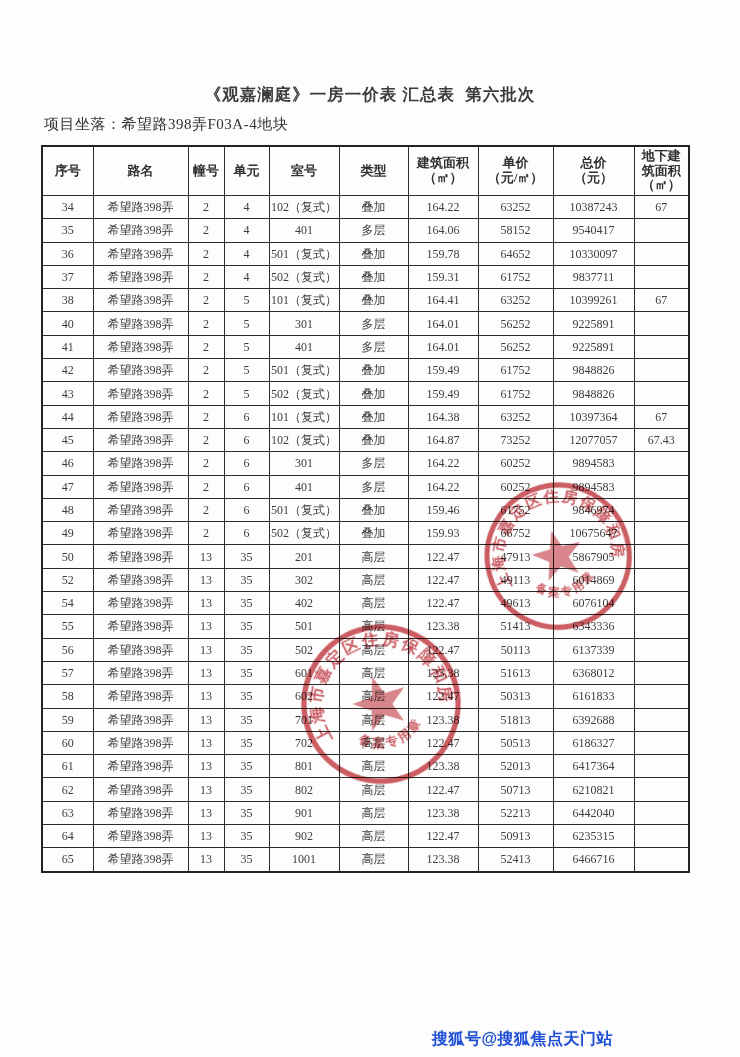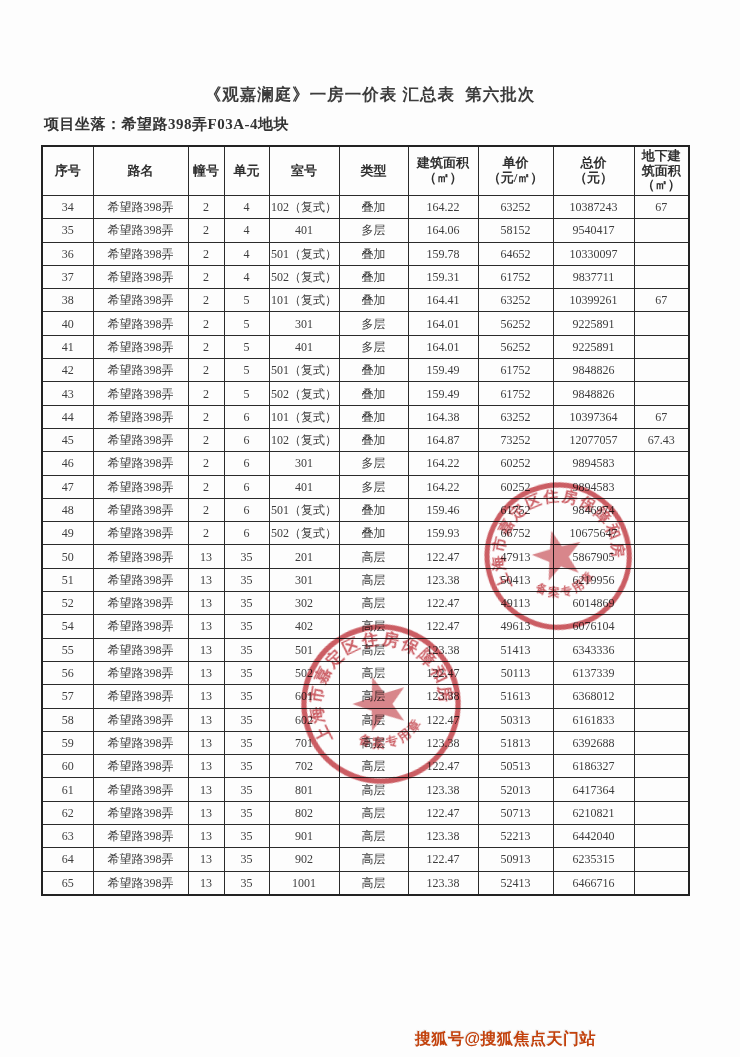--- a/index.html
+++ b/index.html
@@ -15,21 +15,21 @@
 
   .doc-title {
     position: absolute; top: 84px; left: 0; width: 740px;
     text-align: center;
     font-size: 16.5px; font-weight: bold; color: #3c3c3c;
     letter-spacing: 1px;
     white-space: pre;
   }
   .doc-subtitle {
     position: absolute; top: 115px; left: 44px;
-    font-size: 15px; font-weight: bold; color: #333;
+    font-size: 15px; font-weight: normal; color: #333;
     letter-spacing: 0.5px;
   }
 
   table.price-table {
     position: absolute; top: 145px; left: 41px;
     width: 647px;
     border-collapse: collapse;
     table-layout: fixed;
     background: transparent;
   }
@@ -56,24 +56,24 @@
 
   .stamp-layer { position: absolute; top: 0; left: 0; width: 740px; height: 1057px; pointer-events: none; }
   .stamp-svg {
     position: absolute;
     mix-blend-mode: multiply;
     opacity: 0.82;
     filter: blur(0.55px);
   }
 
   .watermark {
-    position: absolute; right: 21px; bottom: 7px;
+    position: absolute; right: 4px; bottom: 7px;
     font-family: "Liberation Sans", "DejaVu Sans", sans-serif;
     font-size: 16px; font-weight: bold;
-    color: #c2410c;
+    color: #1d4ed8;
     letter-spacing: 0.5px;
     text-shadow: 1px 1px 0 #ffffff, -1px -1px 0 #e9e9e9, 1px -1px 0 #f4f4f4;
   }
 </style>
 </head>
 <body>
 
 <div class="page">
 
   <div class="doc-title">《观嘉澜庭》一房一价表 汇总表  第六批次</div>
@@ -299,32 +299,20 @@
           <td>13</td>
           <td>35</td>
           <td>201</td>
           <td>高层</td>
           <td>122.47</td>
           <td>47913</td>
           <td>5867905</td>
           <td></td>
         </tr>
         <tr>
-          <td>51</td>
-          <td>希望路398弄</td>
-          <td>13</td>
-          <td>35</td>
-          <td>301</td>
-          <td>高层</td>
-          <td>123.38</td>
-          <td>50413</td>
-          <td>6219956</td>
-          <td></td>
-        </tr>
-        <tr>
           <td>52</td>
           <td>希望路398弄</td>
           <td>13</td>
           <td>35</td>
           <td>302</td>
           <td>高层</td>
           <td>122.47</td>
           <td>49113</td>
           <td>6014869</td>
           <td></td>

